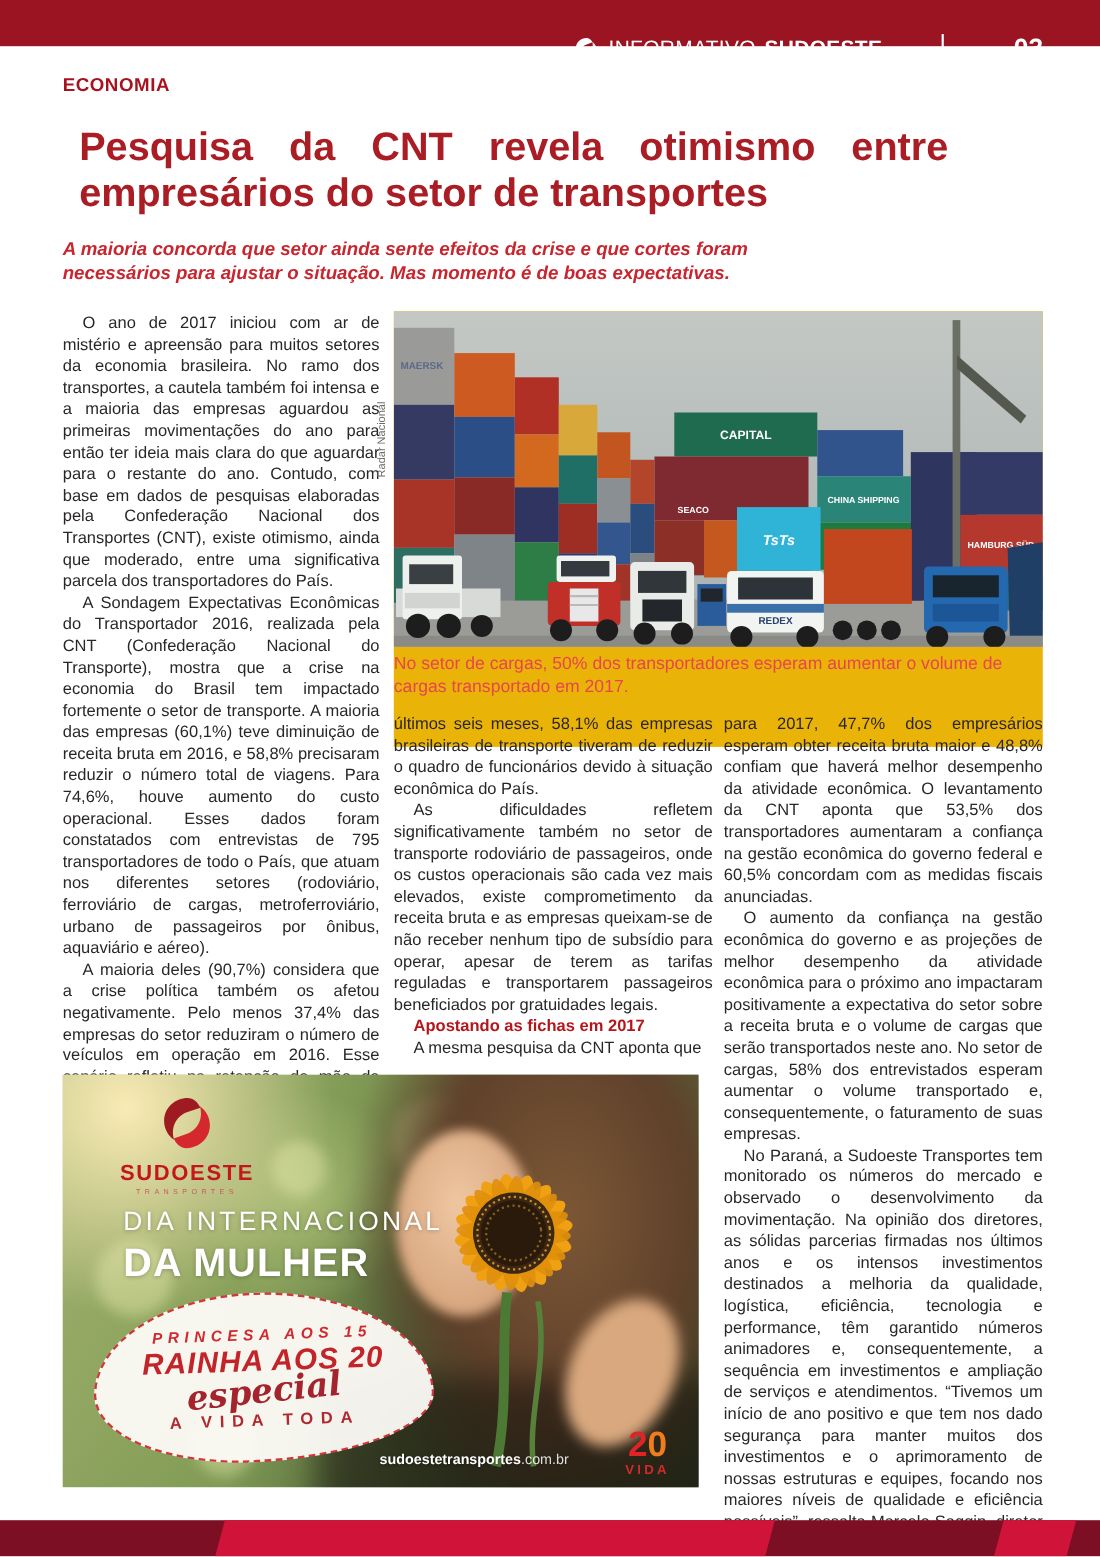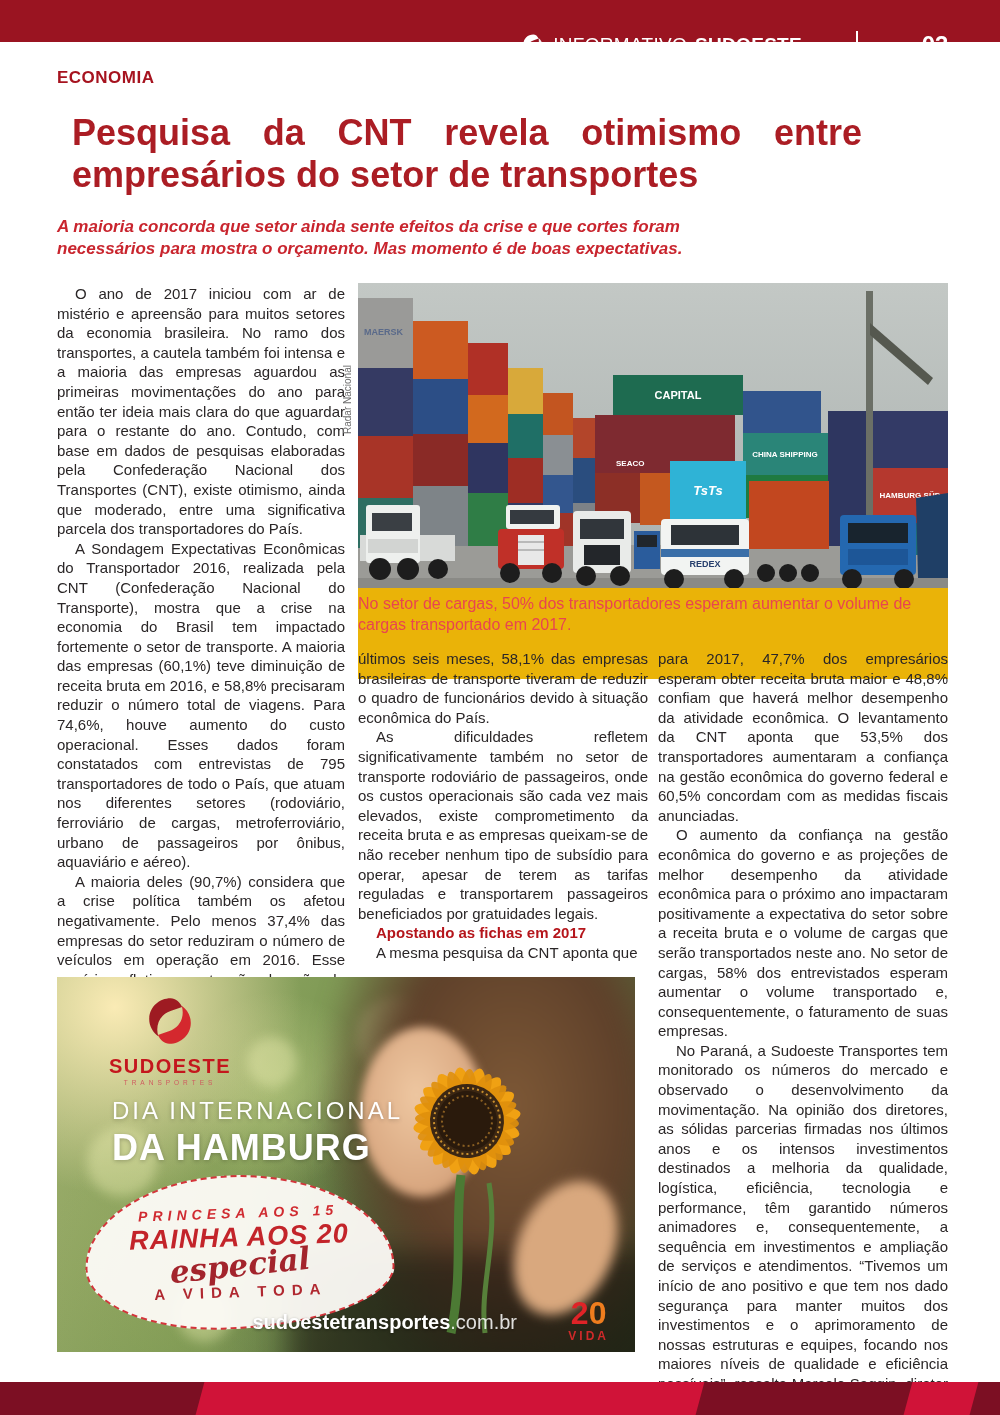--- a/index.html
+++ b/index.html
@@ -57,21 +57,21 @@
   .ad-title .l1{font-size:24px;letter-spacing:3px;font-weight:400;}
   .ad-title .l2{font-size:36px;letter-spacing:1px;font-weight:700;margin-top:2px;}
   .blob{position:absolute;left:28px;top:198px;width:305px;height:150px;background:rgba(253,251,247,.95);
         border:2px dashed #d4353b;border-radius:48% 52% 55% 45% / 58% 62% 38% 42%;transform:rotate(-2deg);
         display:flex;flex-direction:column;align-items:center;justify-content:center;text-align:center;}
   .blob .b1{font-size:14px;font-style:italic;font-weight:700;letter-spacing:5px;color:#d02a30;}
   .blob .b2{font-size:27px;font-style:italic;font-weight:700;letter-spacing:1px;color:#c3242a;margin-top:1px;}
   .blob .b3{font-family:"DejaVu Serif",serif;font-style:italic;font-size:31px;font-weight:700;color:#a3242c;
             margin-top:-6px;transform:rotate(-4deg);}
   .blob .b4{font-size:15px;font-weight:700;letter-spacing:7px;color:#b02830;margin-top:0px;}
-  .ad-site{position:absolute;right:118px;bottom:18px;font-size:20px;color:#fff;text-shadow:0 1px 3px rgba(0,0,0,.4);margin-top:44px;}
+  .ad-site{position:absolute;right:118px;bottom:18px;font-size:13px;color:#fff;text-shadow:0 1px 3px rgba(0,0,0,.4);margin-top:44px;}
   .ad-site .b{font-weight:700;}
   .ad-site .r{font-weight:400;opacity:.85;}
   .ad-20{position:absolute;right:26px;bottom:10px;text-align:center;line-height:1;}
   .ad-20 .n{font-size:32px;font-weight:700;}
   .ad-20 .d1{color:#df2327;}
   .ad-20 .d2{color:#ef7d1e;}
   .ad-20 .lbl{font-size:12px;font-weight:700;letter-spacing:3px;color:#d02a2a;margin-top:1px;}
   
   .footer{position:absolute;left:0;bottom:0;width:1000px;height:33px;background:#7c0f23;overflow:hidden;}
   .footer .stripe{position:absolute;top:-6px;height:45px;background:#d01338;transform:skewX(-15deg);}
@@ -95,21 +95,21 @@
       </div>
       <div class="topbar-div"></div>
       <div class="pagenum">03</div>
     </div>
   </div>
 
   <div class="section-label">ECONOMIA</div>
   <h1 class="headline" style="margin:0;">Pesquisa da CNT revela otimismo entre empresários do setor de transportes</h1>
   <div class="standfirst">
     <div>A maioria concorda que setor ainda sente efeitos da crise e que cortes foram</div>
-    <div>necessários para mostra o orçamento. Mas momento é de boas expectativas.</div>
+    <div>necessários para ajustar o situação. Mas momento é de boas expectativas.</div>
   </div>
 
   <div class="bodycol col-left">
     <p>O ano de 2017 iniciou com ar de mistério e apreensão para muitos setores da economia brasileira. No ramo dos transportes, a cautela também foi intensa e a maioria das empresas aguardou as primeiras movimentações do ano para então ter ideia mais clara do que aguardar para o restante do ano. Contudo, com base em dados de pesquisas elaboradas pela Confederação Nacional dos Transportes (CNT), existe otimismo, ainda que moderado, entre uma significativa parcela dos transportadores do País.</p>
     <p>A Sondagem Expectativas Econômicas do Transportador 2016, realizada pela CNT (Confederação Nacional do Transporte), mostra que a crise na economia do Brasil tem impactado fortemente o setor de transporte. A maioria das empresas (60,1%) teve diminuição de receita bruta em 2016, e 58,8% precisaram reduzir o número total de viagens. Para 74,6%, houve aumento do custo operacional. Esses dados foram constatados com entrevistas de 795 transportadores de todo o País, que atuam nos diferentes setores (rodoviário, ferroviário de cargas, metroferroviário, urbano de passageiros por ônibus, aquaviário e aéreo).</p>
     <p>A maioria deles (90,7%) considera que a crise política também os afetou negativamente. Pelo menos 37,4% das empresas do setor reduziram o número de veículos em operação em 2016. Esse cenário refletiu na retenção de mão de obra. Somente nos</p>
   </div>
 
   <div class="photo-credit">Radar Nacional</div>
 
@@ -282,21 +282,21 @@
     <div class="ad-brand">
       <svg width="52" height="52" viewBox="0 0 40 40">
         <path fill="#9e1b22" d="M20.5,2.5c-9,0-16.5,7-16.5,16c0,5.5,2.8,10.3,7,13.2c-2.6-8.6,1.4-16.6,9.4-19.4l8.9-3.1C27.5,5.2,24.3,2.5,20.5,2.5z"></path>
         <path fill="#d4282e" transform="rotate(180 20 20)" d="M20.5,2.5c-9,0-16.5,7-16.5,16c0,5.5,2.8,10.3,7,13.2c-2.6-8.6,1.4-16.6,9.4-19.4l8.9-3.1C27.5,5.2,24.3,2.5,20.5,2.5z"></path>
       </svg>
       <div class="ad-brand-name">SUDOESTE</div>
       <div class="ad-brand-sub">TRANSPORTES</div>
     </div>
     <div class="ad-title">
       <div class="l1">DIA INTERNACIONAL</div>
-      <div class="l2">DA HAMBURG</div>
+      <div class="l2">DA MULHER</div>
     </div>
     <div class="blob">
       <div class="b1">PRINCESA AOS 15</div>
       <div class="b2">RAINHA AOS 20</div>
       <div class="b3">especial</div>
       <div class="b4">A VIDA TODA</div>
     </div>
     <div class="ad-site">
       <span class="b">sudoestetransportes</span><span class="r">.com.br</span>
     </div>

